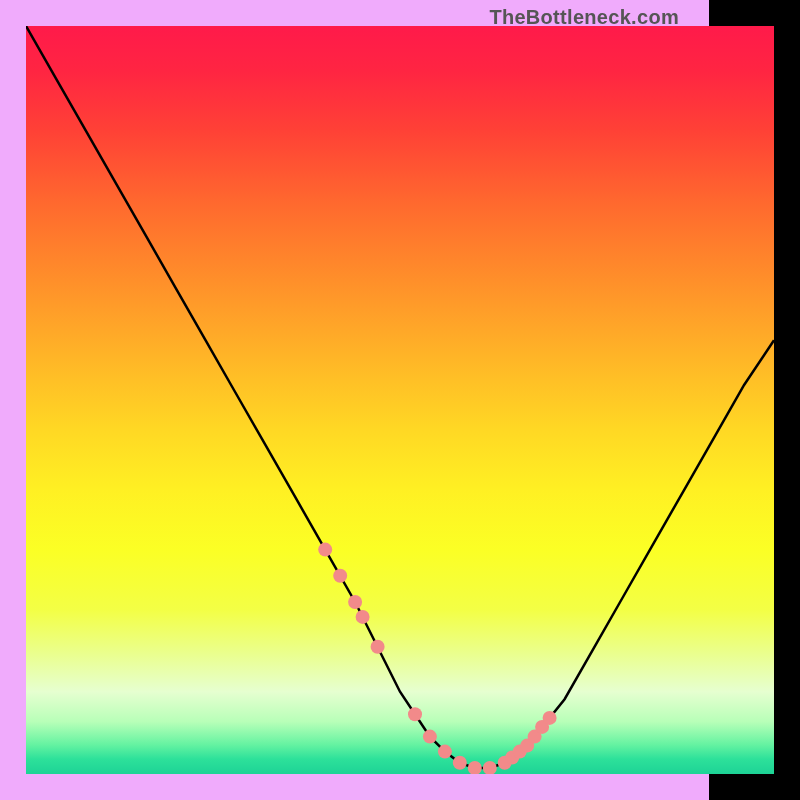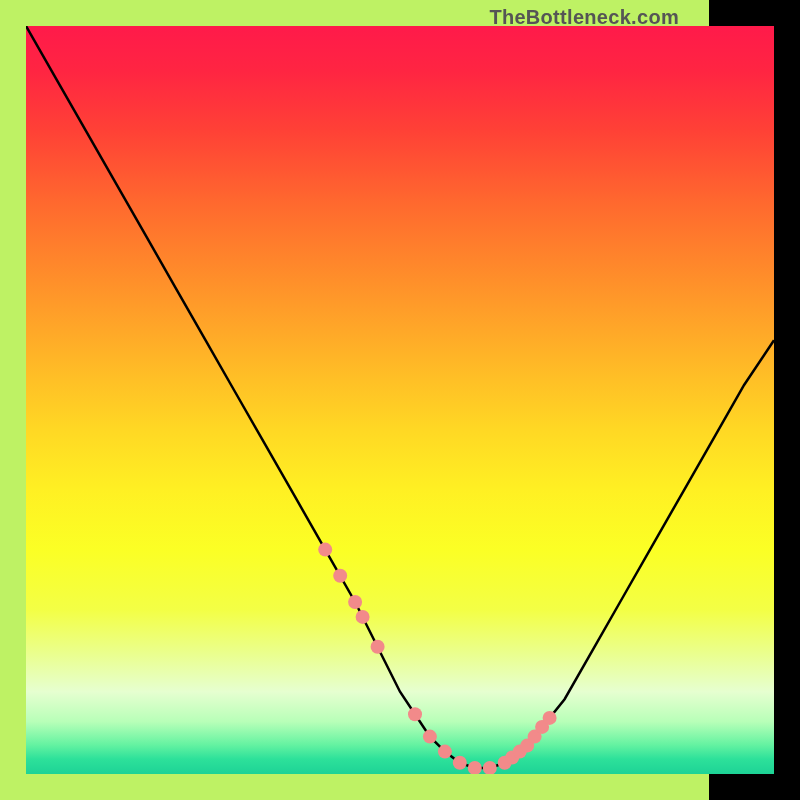--- a/index.html
+++ b/index.html
@@ -1,17 +1,17 @@
 <!DOCTYPE html>
 <html><head>
 <meta charset="utf-8">
 <style>
   * { margin: 0; padding: 0; box-sizing: border-box; }
   body { width: 800px; height: 800px; overflow: hidden; background: #000; position: relative; }
-  .frame { position: absolute; top: 0; left: 0; width: 709px; height: 800px; background: #bef264; }
+  .frame { position: absolute; top: 0; left: 0; width: 709px; height: 800px; background: #f0abfc; }
   .plot-area { position: absolute; top: 26px; left: 26px; width: 748px; height: 748px; overflow: hidden; }
   .gradient { position: absolute; top: 0; left: 0; width: 100%; height: 100%;
     background: linear-gradient(to bottom,
       #ff1a4a 0%,
       #ff2542 6%,
       #ff4136 14%,
       #ff6a2e 24%,
       #ff8f2a 34%,
       #ffb427 44%,
       #ffd824 54%,

